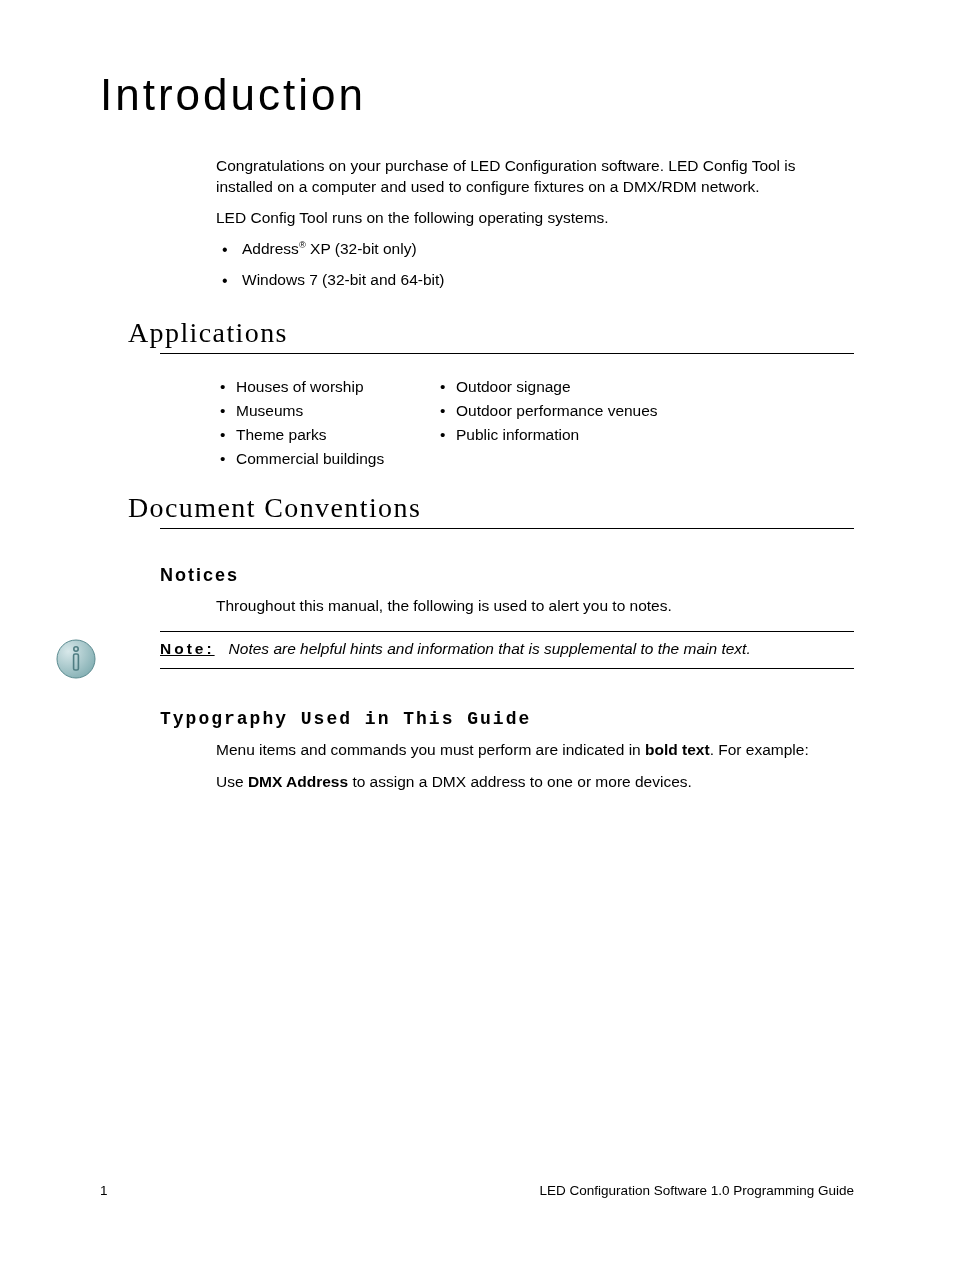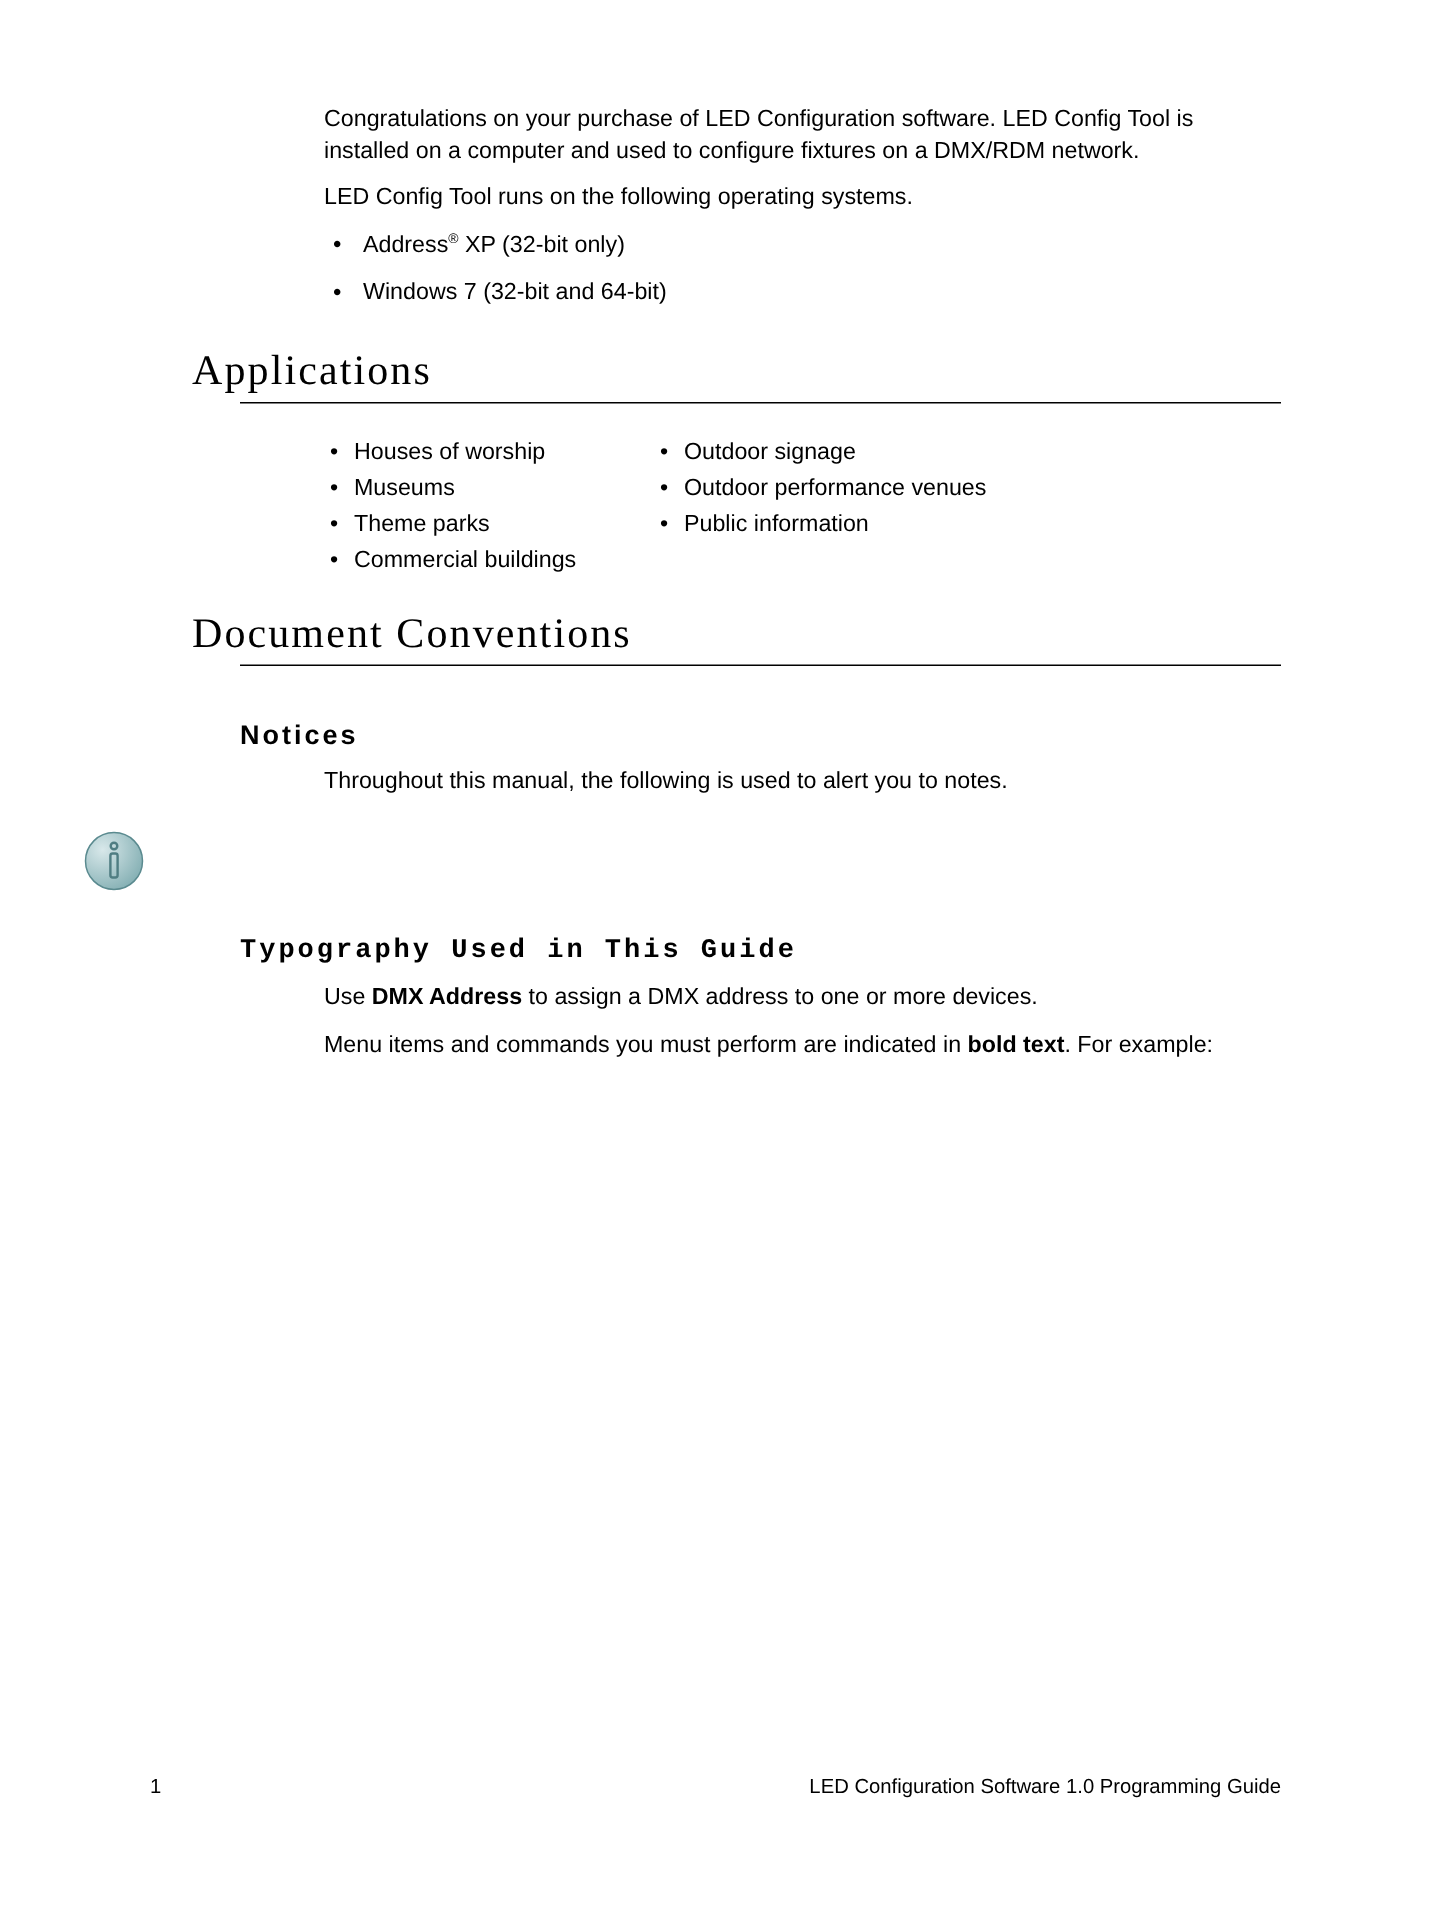--- a/index.html
+++ b/index.html
@@ -144,20 +144,21 @@
       justify-content: space-between;
       font-size: 13.5px;
     }
     .bold { font-weight: 700; }
   </style>
 </head>
 <body>
 
 <div class="page">
 
+  <h1 class="title">Introduction</h1>
 
   <div class="intro-block">
     <p>Congratulations on your purchase of LED Configuration software. LED Config Tool is installed on a computer and used to configure fixtures on a DMX/RDM network.</p>
     <p>LED Config Tool runs on the following operating systems.</p>
     <ul class="os-list">
       <li>
         <span>Address</span><sup class="reg">®</sup><span> XP (32-bit only)</span>
       </li>
       <li>Windows 7 (32-bit and 64-bit)</li>
     </ul>
@@ -195,29 +196,33 @@
           <radialGradient id="g1" cx="30%" cy="30%" r="75%">
             <stop offset="0%" stop-color="#d8e8ea"></stop>
             <stop offset="100%" stop-color="#88b2b6"></stop>
           </radialGradient>
         </defs>
         <circle cx="22" cy="22" r="19" fill="url(#g1)" stroke="#5a8a8f" stroke-width="1"></circle>
         <circle cx="22" cy="12" r="2.2" fill="none" stroke="#4f7d82" stroke-width="1.6"></circle>
         <rect x="19.6" y="17" width="4.8" height="16" rx="1.5" fill="none" stroke="#4f7d82" stroke-width="1.6"></rect>
       </svg>
     </div>
+    <div class="note-content">
+      <span class="note-label">Note:</span>
+      <span class="note-text">Notes are helpful hints and information that is supplemental to the main text.</span>
+    </div>
   </div>
 
   <h3 class="sub" style="margin-top:28px;font-family:Liberation Mono, monospace;">Typography Used in This Guide</h3>
   <div class="typo-block">
     <p>
-      <span>Use </span><span class="bold">DMX Address</span><span> to assign a DMX address to one or more devices.</span>
+      <span>Menu items and commands you must perform are indicated in </span><span class="bold">bold text</span><span>. For example:</span>
     </p>
     <p>
-      <span>Menu items and commands you must perform are indicated in </span><span class="bold">bold text</span><span>. For example:</span>
+      <span>Use </span><span class="bold">DMX Address</span><span> to assign a DMX address to one or more devices.</span>
     </p>
   </div>
 
   <div class="footer">
     <span>1</span>
     <span>LED Configuration Software 1.0 Programming Guide</span>
   </div>
 
 </div>
 

